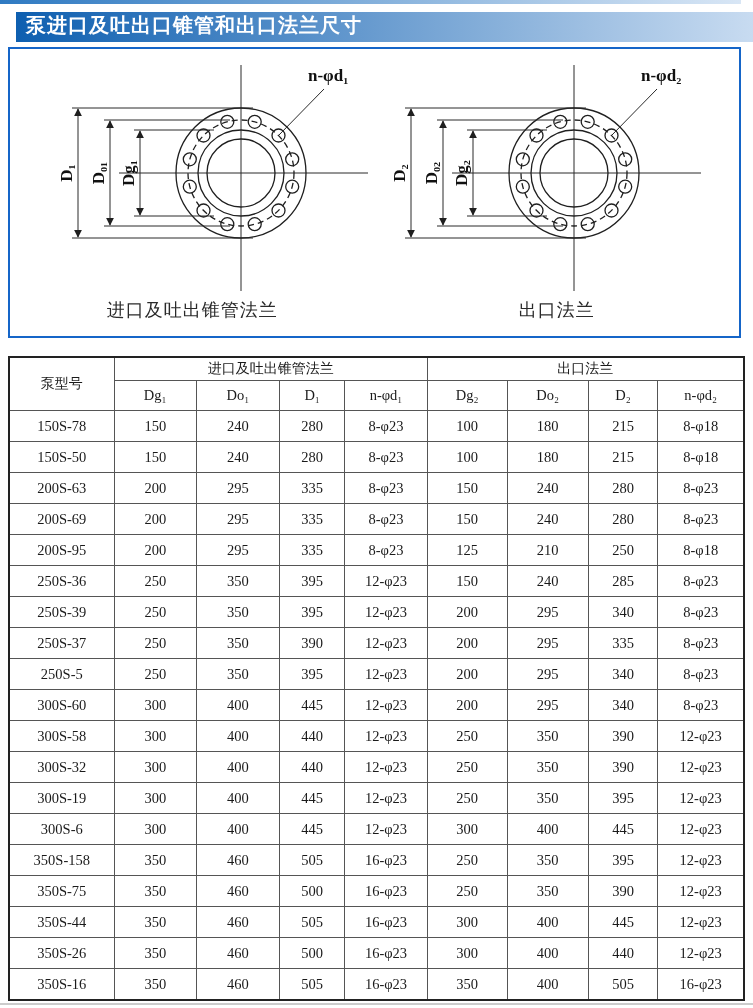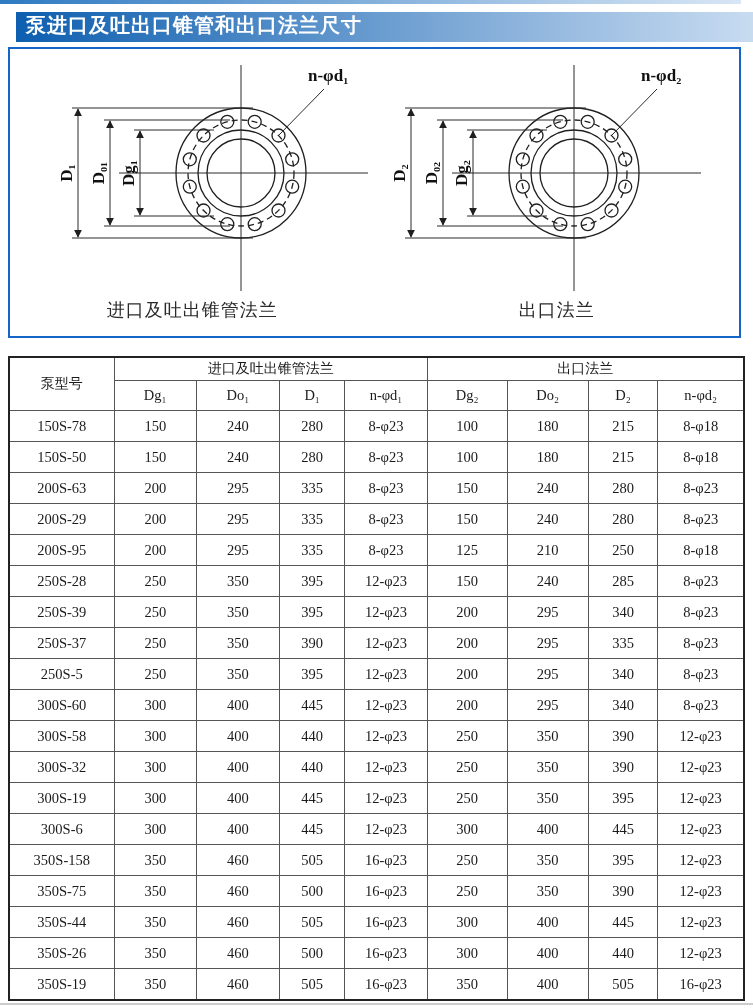--- a/index.html
+++ b/index.html
@@ -227,21 +227,21 @@
         <td>200</td>
         <td>295</td>
         <td>335</td>
         <td>8-φ23</td>
         <td>150</td>
         <td>240</td>
         <td>280</td>
         <td>8-φ23</td>
       </tr>
       <tr>
-        <td>200S-29</td>
+        <td>200S-69</td>
         <td>200</td>
         <td>295</td>
         <td>335</td>
         <td>8-φ23</td>
         <td>150</td>
         <td>240</td>
         <td>280</td>
         <td>8-φ23</td>
       </tr>
       <tr>
@@ -249,21 +249,21 @@
         <td>200</td>
         <td>295</td>
         <td>335</td>
         <td>8-φ23</td>
         <td>125</td>
         <td>210</td>
         <td>250</td>
         <td>8-φ18</td>
       </tr>
       <tr>
-        <td>250S-28</td>
+        <td>250S-36</td>
         <td>250</td>
         <td>350</td>
         <td>395</td>
         <td>12-φ23</td>
         <td>150</td>
         <td>240</td>
         <td>285</td>
         <td>8-φ23</td>
       </tr>
       <tr>
@@ -392,21 +392,21 @@
         <td>350</td>
         <td>460</td>
         <td>500</td>
         <td>16-φ23</td>
         <td>300</td>
         <td>400</td>
         <td>440</td>
         <td>12-φ23</td>
       </tr>
       <tr>
-        <td>350S-19</td>
+        <td>350S-16</td>
         <td>350</td>
         <td>460</td>
         <td>505</td>
         <td>16-φ23</td>
         <td>350</td>
         <td>400</td>
         <td>505</td>
         <td>16-φ23</td>
       </tr>
     </tbody>

